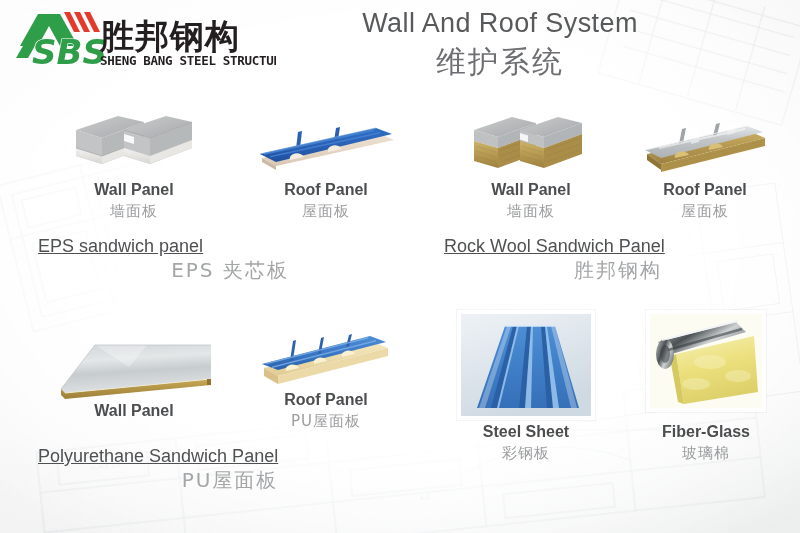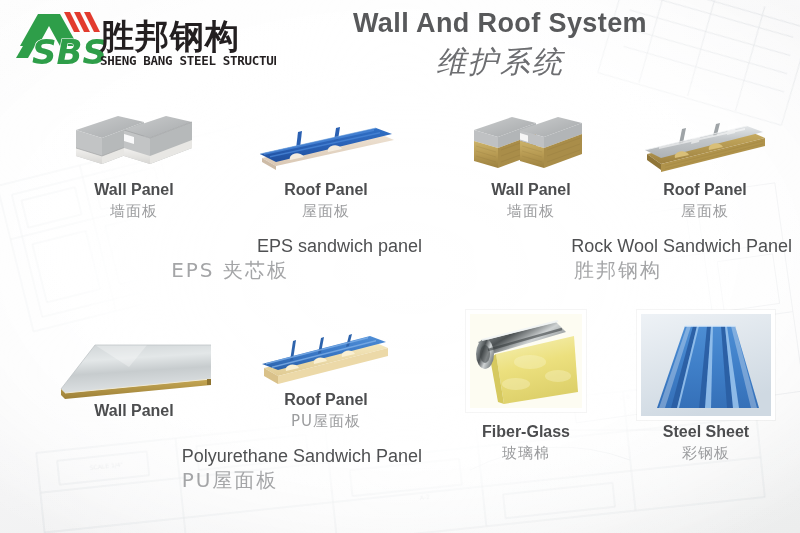--- a/index.html
+++ b/index.html
@@ -29,43 +29,42 @@
   }
 
   
   .logo{position:absolute;left:8px;top:6px;width:268px;height:66px;}
   .logo svg{display:block;}
 
   
   .heading{position:absolute;left:300px;top:6px;width:400px;text-align:center;}
   .heading .en{
     font-size:27px;color:#58595b;letter-spacing:.4px;line-height:34px;
-    font-weight:700;white-space:nowrap;
+    font-weight:400;white-space:nowrap;
   }
   .heading .cn{
     font-size:30px;color:#6d6e71;letter-spacing:2px;line-height:40px;
     font-weight:400;margin-top:2px;
     font-family:"DejaVu Sans",sans-serif;
-    font-style:italic;
   }
 
   
   .group{position:absolute;}
   .pair{display:flex;align-items:center;justify-content:center;}
   .cell{text-align:center;}
   .img-wrap{display:flex;align-items:flex-end;justify-content:center;}
   .lbl-en{
     font-size:16px;font-weight:700;color:#4c4d4f;line-height:20px;white-space:nowrap;
   }
   .lbl-cn{
     font-size:15px;color:#9b9c9e;line-height:22px;white-space:nowrap;
     font-family:"DejaVu Sans",sans-serif;letter-spacing:1px;
   }
   .grp-en{
-    text-align:right;font-size:18px;font-weight:400;color:#4f5052;line-height:24px;white-space:nowrap;
+    text-align:left;font-size:18px;font-weight:400;color:#4f5052;line-height:24px;white-space:nowrap;text-decoration:underline;
   }
   .grp-cn{
     text-align:center;font-size:20px;color:#a4a5a7;line-height:24px;white-space:nowrap;
     font-family:"DejaVu Sans",sans-serif;letter-spacing:2px;
   }
 
   
   .art{display:block;}
   .photo{
     background:#fff;padding:4px;box-shadow:0 0 0 1px rgba(0,0,0,.04);
@@ -433,60 +432,20 @@
       <div class="grp-en">Polyurethane Sandwich Panel</div>
       <div class="grp-cn">PU屋面板</div>
     </div>
   </div>
 
   <div class="group" id="g-misc">
     <div class="pair" style="align-items:flex-start">
       <div class="cell" style="width:180px">
         <div class="img-wrap" style="height:112px;align-items:flex-start">
           <span class="photo">
-            <svg class="art" width="112" height="94" viewBox="0 0 112 94" aria-hidden="true">
-              <defs>
-                <linearGradient id="fgWool" x1="0" y1="0" x2="0.3" y2="1">
-                  <stop offset="0" stop-color="#f6f1b8"></stop>
-                    <stop offset=".5" stop-color="#ece07e"></stop>
-                    <stop offset="1" stop-color="#ddd06a"></stop>
-                </linearGradient>
-                <linearGradient id="fgFoil" x1="0" y1="0" x2="1" y2="0.6">
-                  <stop offset="0" stop-color="#e9eced"></stop>
-                    <stop offset=".2" stop-color="#8e9496"></stop>
-                  <stop offset=".45" stop-color="#4c5153"></stop>
-                    <stop offset=".7" stop-color="#cfd3d4"></stop>
-                  <stop offset="1" stop-color="#7d8385"></stop>
-                </linearGradient>
-              </defs>
-              <rect width="112" height="94" fill="#fdfcf2"></rect>
-
-              <path d="M26 40 L104 22 L108 78 L34 90 Z" fill="url(#fgWool)"></path>
-              <path d="M26 40 L34 90 L28 88 L20 44 Z" fill="#d6c95f"></path>
-              <g opacity=".35" fill="#fbf7cf">
-                <ellipse cx="60" cy="48" rx="16" ry="7"></ellipse>
-                <ellipse cx="88" cy="62" rx="13" ry="6"></ellipse>
-                <ellipse cx="46" cy="70" rx="14" ry="6"></ellipse>
-              </g>
-
-              <path d="M8 28 L86 8 L96 18 L22 40 Z" fill="url(#fgFoil)"></path>
-              <ellipse cx="15" cy="40" rx="9" ry="15" fill="url(#fgFoil)"></ellipse>
-              <ellipse cx="15" cy="40" rx="5" ry="9" fill="#3c4143" opacity=".55"></ellipse>
-              <path d="M12 26 L88 7" fill="none" stroke="#f1f4f5" stroke-width="2" opacity=".9"></path>
-              <path d="M18 36 L92 15" fill="none" stroke="#2f3436" stroke-width="2.5" opacity=".55"></path>
-            </svg>
-          </span>
-        </div>
-        <div class="lbl-en">Fiber-Glass</div>
-        <div class="lbl-cn">玻璃棉</div>
-      </div>
-
-      <div class="cell" style="width:180px">
-        <div class="img-wrap" style="height:112px;align-items:flex-start">
-          <span class="photo">
             <svg class="art" width="130" height="102" viewBox="0 0 130 102" aria-hidden="true">
               <defs>
                 <linearGradient id="ssBg" x1="0" y1="0" x2="0.4" y2="1">
                   <stop offset="0" stop-color="#eef2f6"></stop>
                     <stop offset="1" stop-color="#cfd9e2"></stop>
                 </linearGradient>
                 <linearGradient id="ssBlue" x1="0" y1="0" x2="0" y2="1">
                   <stop offset="0" stop-color="#4d8ed4"></stop>
                     <stop offset=".5" stop-color="#3f7fc8"></stop>
                     <stop offset="1" stop-color="#3570b8"></stop>
@@ -510,16 +469,56 @@
                 <path d="M46 12 L50 12 L24 94 L18 94 Z"></path>
                 <path d="M90 12 L94 12 L116 94 L110 94 Z"></path>
               </g>
               <path d="M44 12 L94 12" stroke="#d9e8f8" stroke-width="1.4" fill="none"></path>
             </svg>
           </span>
         </div>
         <div class="lbl-en">Steel Sheet</div>
         <div class="lbl-cn">彩钢板</div>
       </div>
+
+      <div class="cell" style="width:180px">
+        <div class="img-wrap" style="height:112px;align-items:flex-start">
+          <span class="photo">
+            <svg class="art" width="112" height="94" viewBox="0 0 112 94" aria-hidden="true">
+              <defs>
+                <linearGradient id="fgWool" x1="0" y1="0" x2="0.3" y2="1">
+                  <stop offset="0" stop-color="#f6f1b8"></stop>
+                    <stop offset=".5" stop-color="#ece07e"></stop>
+                    <stop offset="1" stop-color="#ddd06a"></stop>
+                </linearGradient>
+                <linearGradient id="fgFoil" x1="0" y1="0" x2="1" y2="0.6">
+                  <stop offset="0" stop-color="#e9eced"></stop>
+                    <stop offset=".2" stop-color="#8e9496"></stop>
+                  <stop offset=".45" stop-color="#4c5153"></stop>
+                    <stop offset=".7" stop-color="#cfd3d4"></stop>
+                  <stop offset="1" stop-color="#7d8385"></stop>
+                </linearGradient>
+              </defs>
+              <rect width="112" height="94" fill="#fdfcf2"></rect>
+
+              <path d="M26 40 L104 22 L108 78 L34 90 Z" fill="url(#fgWool)"></path>
+              <path d="M26 40 L34 90 L28 88 L20 44 Z" fill="#d6c95f"></path>
+              <g opacity=".35" fill="#fbf7cf">
+                <ellipse cx="60" cy="48" rx="16" ry="7"></ellipse>
+                <ellipse cx="88" cy="62" rx="13" ry="6"></ellipse>
+                <ellipse cx="46" cy="70" rx="14" ry="6"></ellipse>
+              </g>
+
+              <path d="M8 28 L86 8 L96 18 L22 40 Z" fill="url(#fgFoil)"></path>
+              <ellipse cx="15" cy="40" rx="9" ry="15" fill="url(#fgFoil)"></ellipse>
+              <ellipse cx="15" cy="40" rx="5" ry="9" fill="#3c4143" opacity=".55"></ellipse>
+              <path d="M12 26 L88 7" fill="none" stroke="#f1f4f5" stroke-width="2" opacity=".9"></path>
+              <path d="M18 36 L92 15" fill="none" stroke="#2f3436" stroke-width="2.5" opacity=".55"></path>
+            </svg>
+          </span>
+        </div>
+        <div class="lbl-en">Fiber-Glass</div>
+        <div class="lbl-cn">玻璃棉</div>
+      </div>
     </div>
   </div>
 
 </div>
 
 </body></html>

